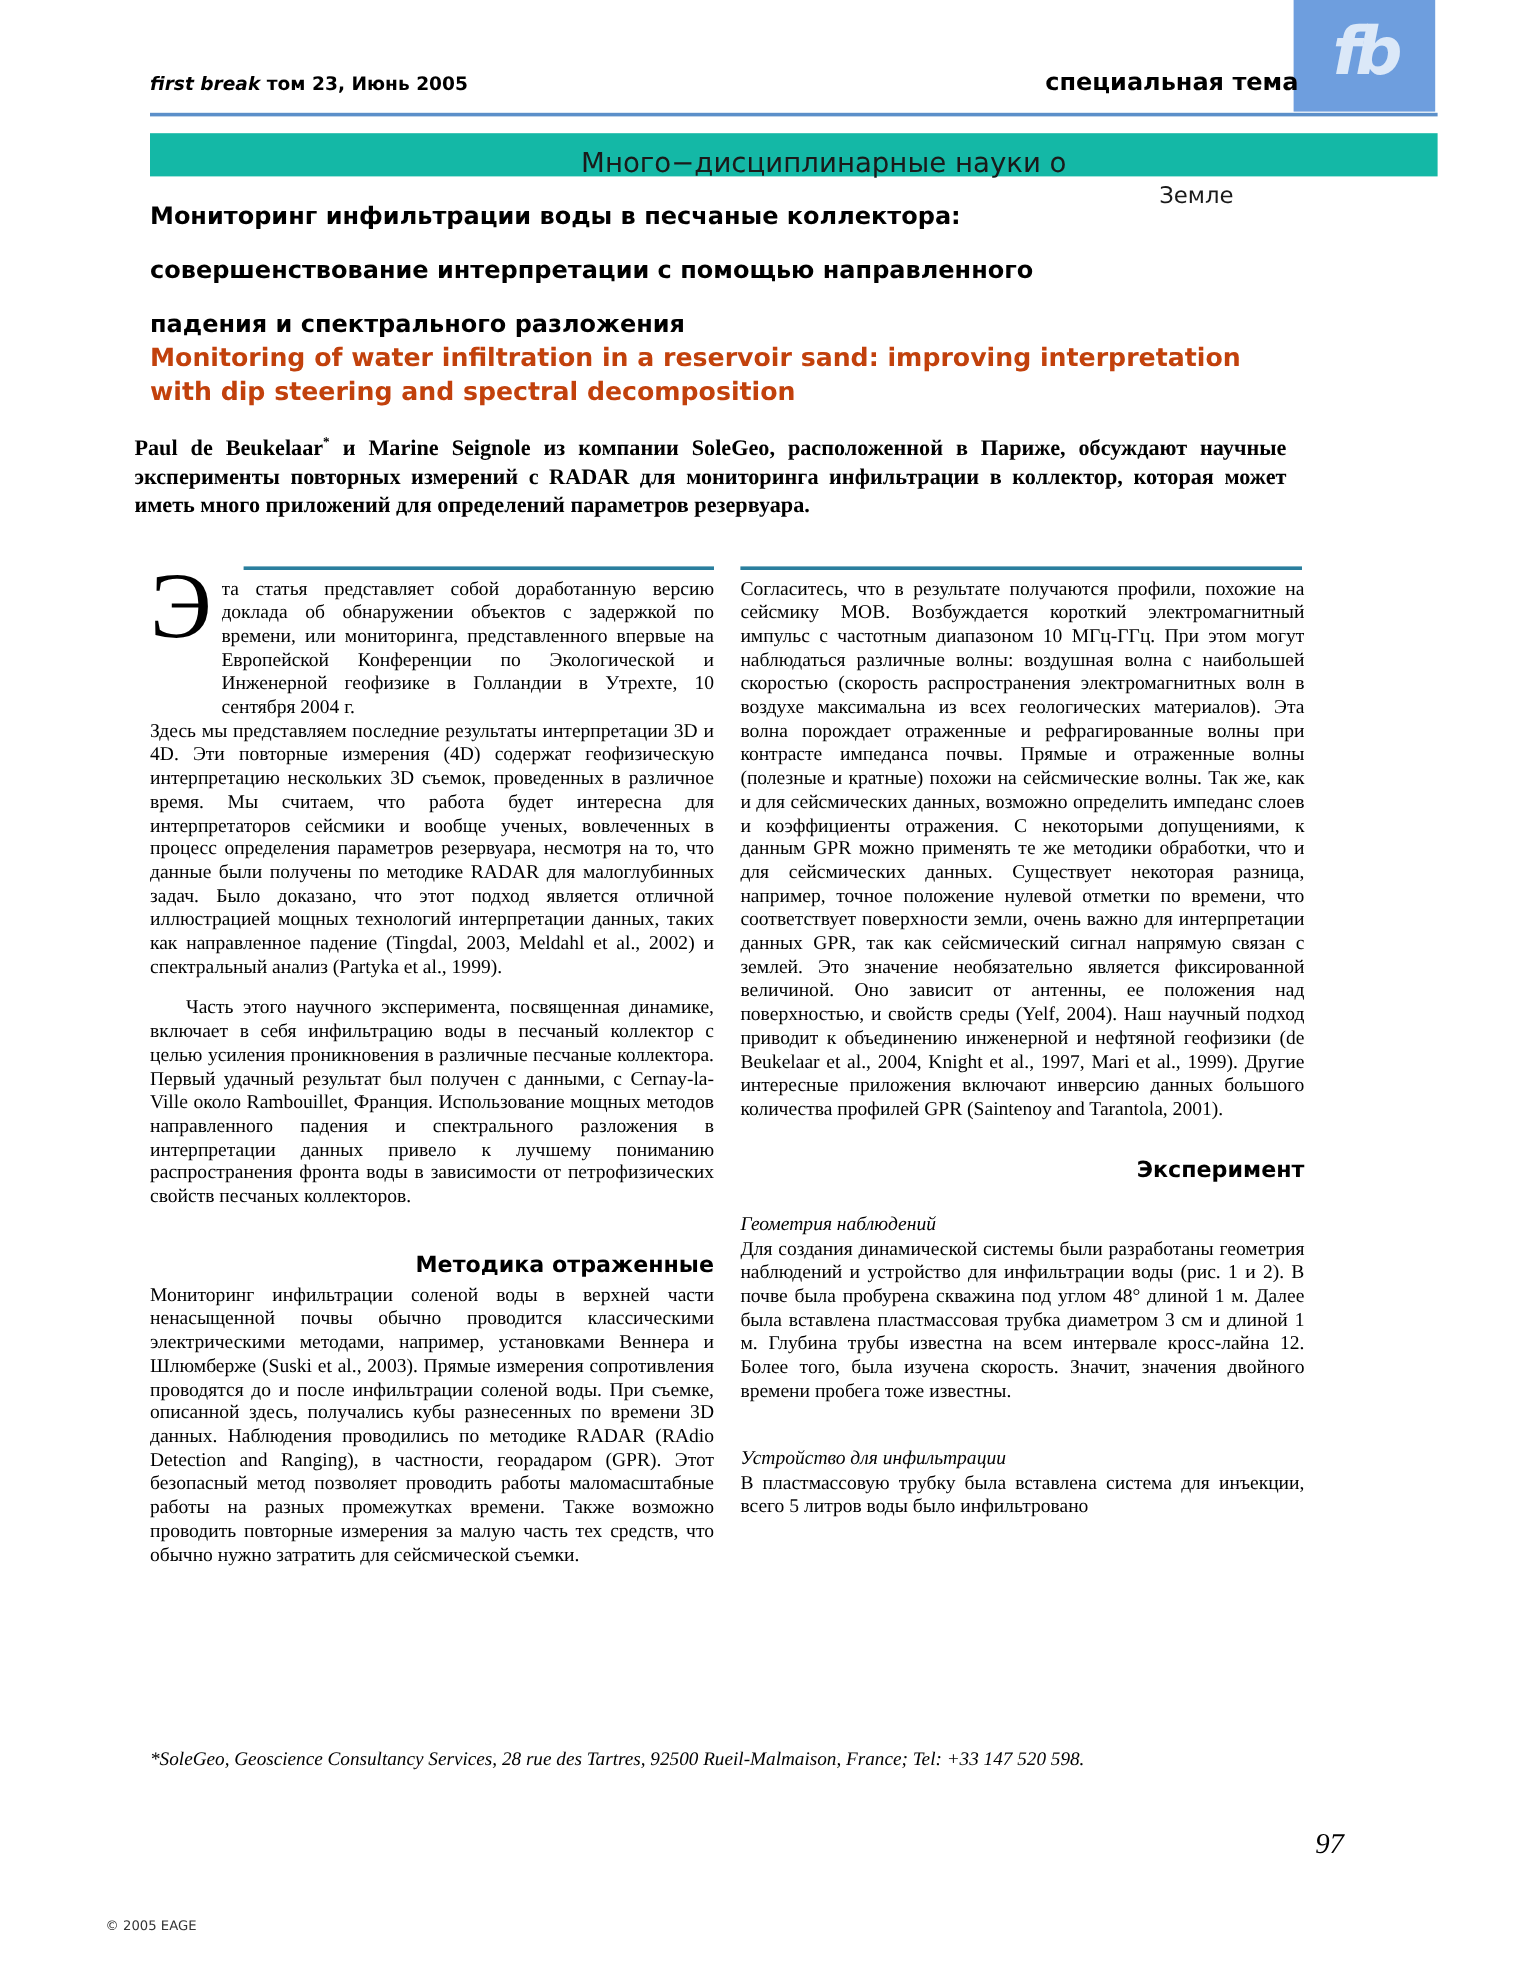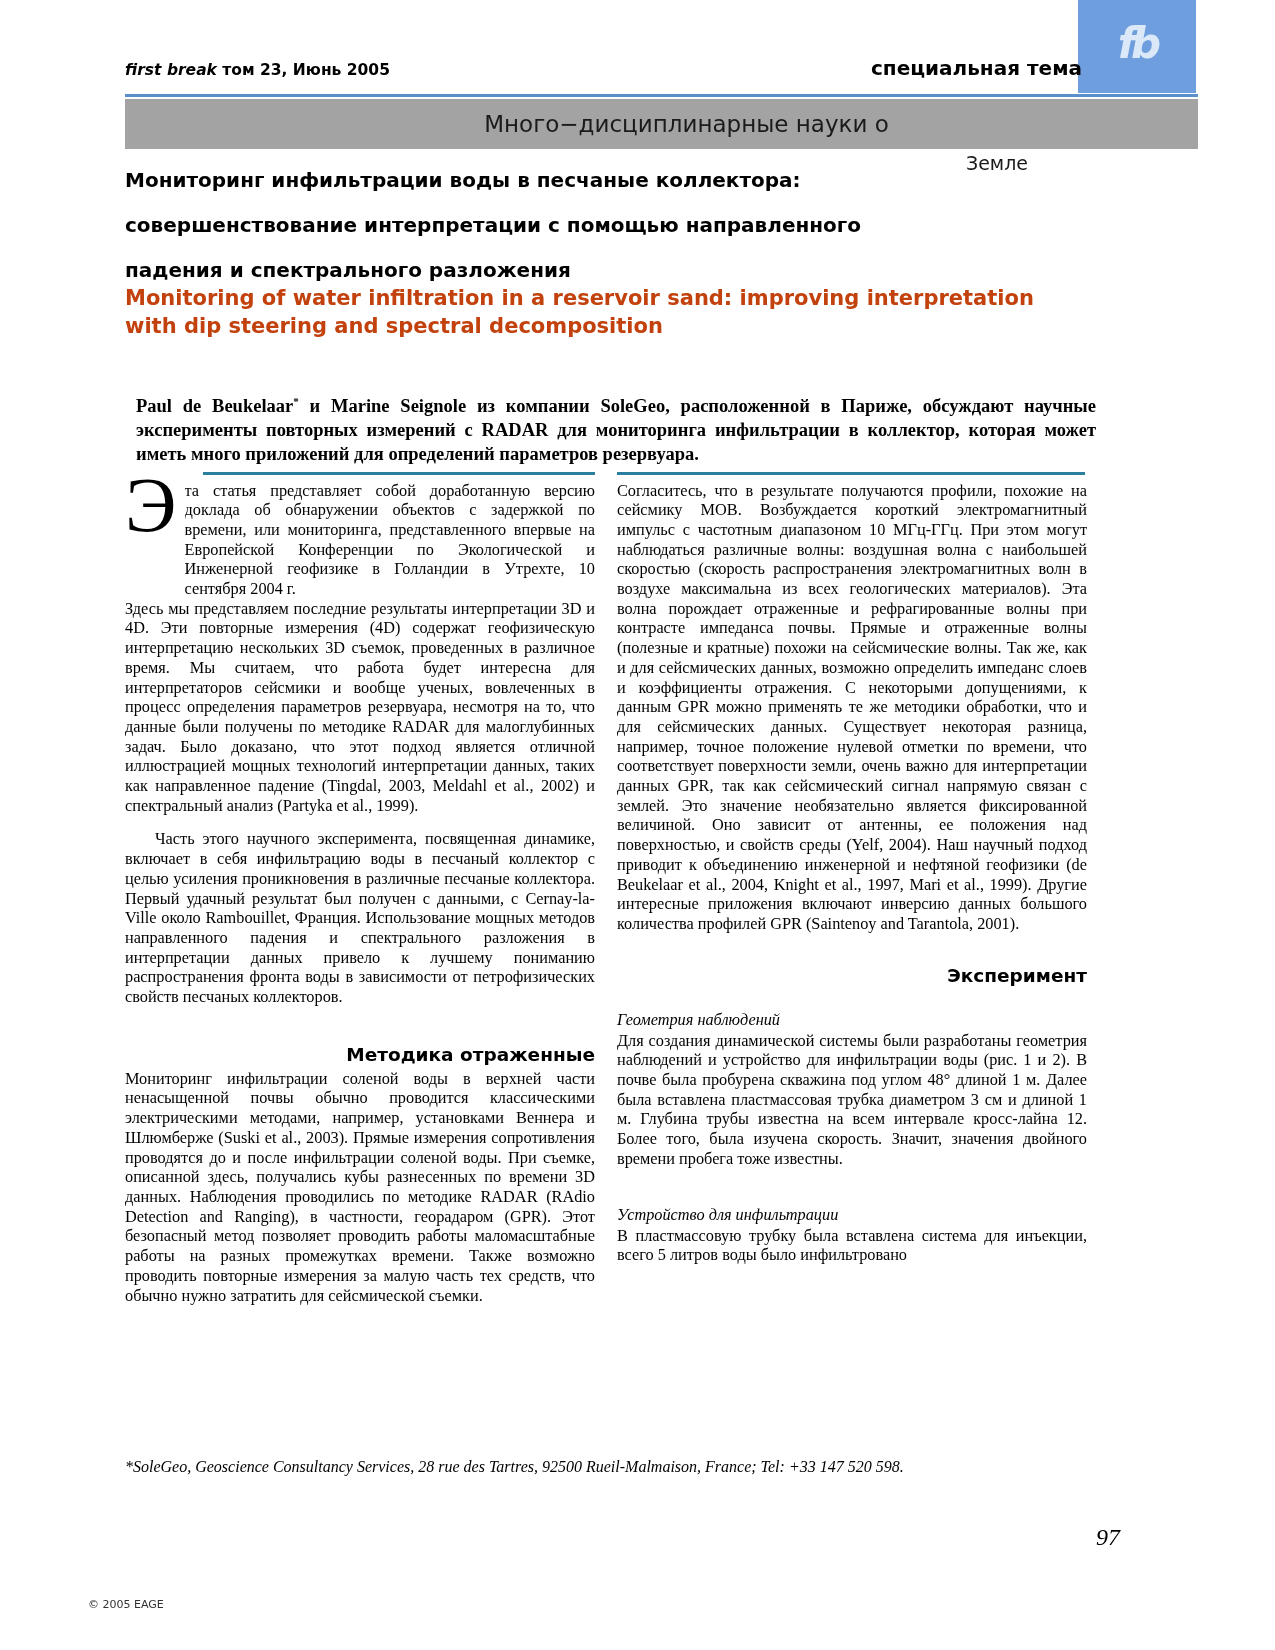--- a/index.html
+++ b/index.html
@@ -23,21 +23,21 @@
     width: 118px; height: 93px;
     background: #6e9ede;
   }
   .logo-glyph {
     position: absolute;
     left: 0; top: 0; width: 118px; height: 93px;
     display: flex; align-items: center; justify-content: center;
     color: #dbe8f8;
     font-family: "DejaVu Sans", sans-serif;
     font-weight: bold;
-    font-size: 42px;
+    font-size: 55px;
     font-style: italic;
     letter-spacing: -5px;
     line-height: 1;
     padding-bottom: 6px;
   }
 
   .masthead {
     position: absolute;
     left: 125px; top: 56px;
     width: 1065px;
@@ -62,23 +62,23 @@
 
   .head-rule {
     position: absolute;
     left: 125px; top: 94px;
     width: 1073px; height: 3px;
     background: #5b8fc9;
   }
 
   .topic-band {
     position: absolute;
-    left: 125px; top: 99px;
-    width: 1073px; height: 50px;
-    background: #a3a3a3;
+    left: 125px; top: 111px;
+    width: 1073px; height: 36px;
+    background: #14b8a6;
   }
   .topic-band-text {
     position: absolute;
     left: 0; top: 0;
     width: 1073px; height: 50px;
     display: flex; align-items: center; justify-content: center;
     font-family: "DejaVu Sans", sans-serif;
     font-size: 23px;
     color: #1a1a1a;
     padding-left: 50px;
@@ -108,28 +108,27 @@
     width: 950px;
     font-family: "DejaVu Sans", sans-serif;
     font-weight: bold;
     font-size: 21px;
     line-height: 28px;
     color: #c2410c;
   }
 
   .byline {
     position: absolute;
-    left: 136px; top: 357px;
+    left: 112px; top: 357px;
     width: 960px;
     font-family: "Liberation Serif", serif;
     font-weight: bold;
     font-size: 18.5px;
     line-height: 24px;
     text-align: justify;
-    margin-top: 32px;
   }
   .byline sup { font-size: 11px; vertical-align: super; }
 
   
   .col {
     position: absolute;
     top: 472px;
     width: 470px;
     font-family: "Liberation Serif", serif;
     font-size: 16.3px;

